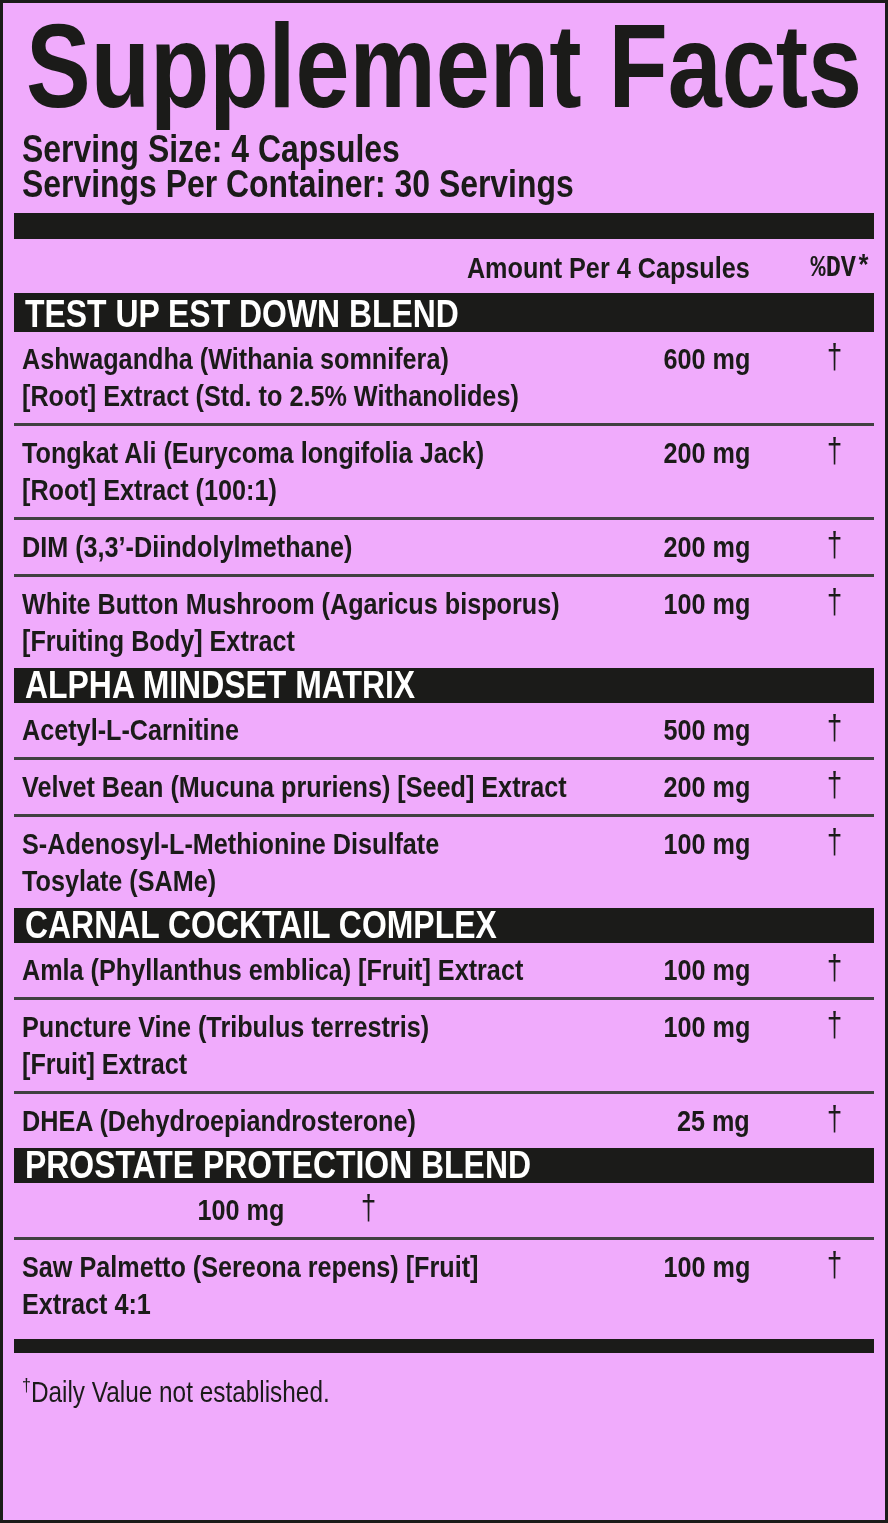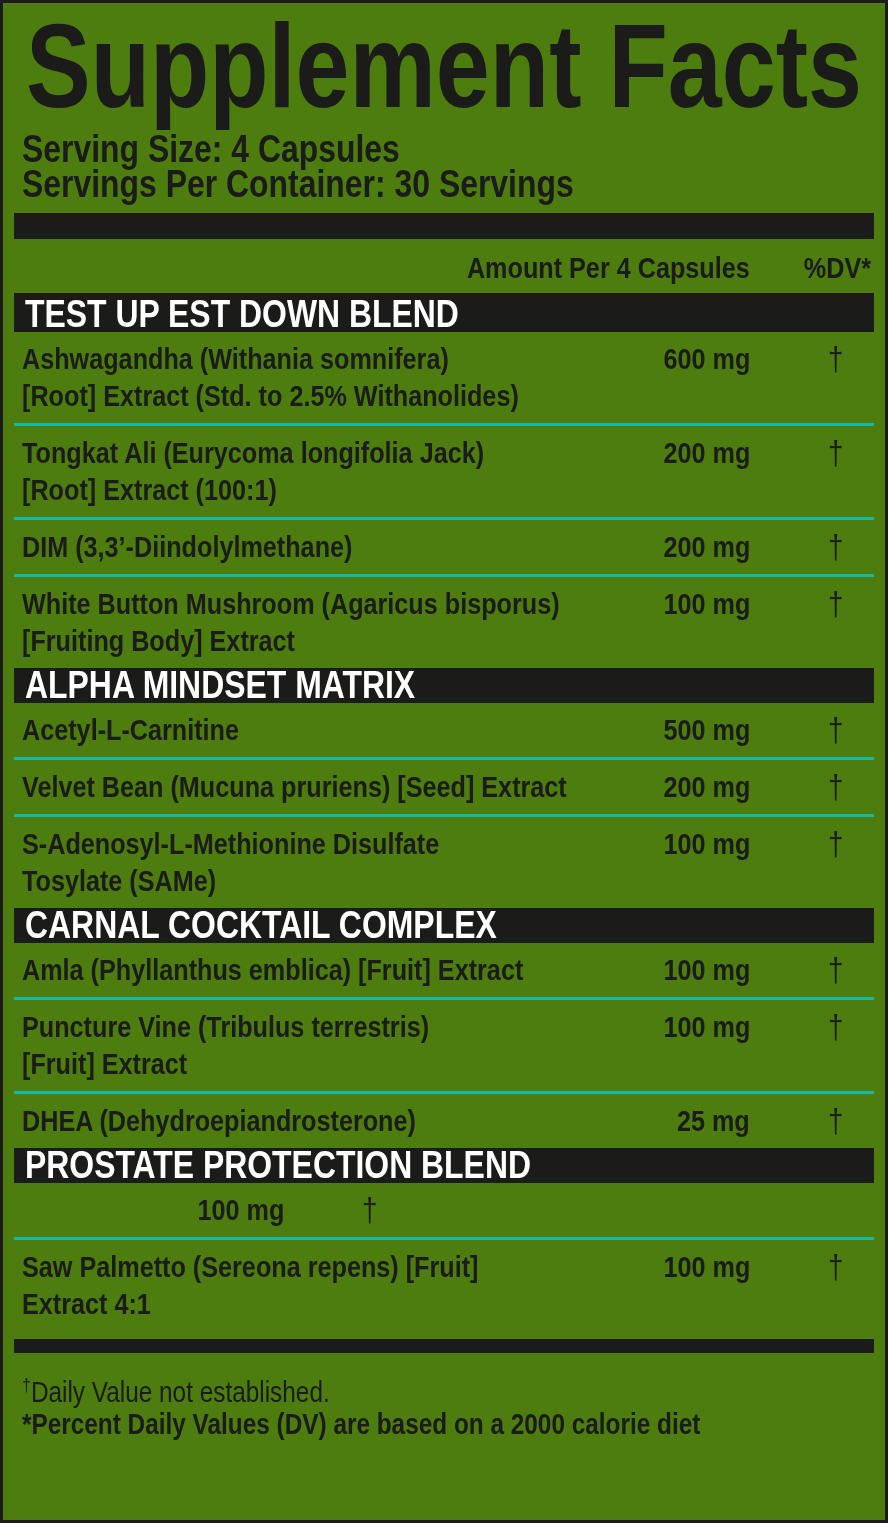--- a/index.html
+++ b/index.html
@@ -7,21 +7,21 @@
     width: 888px; height: 1523px; overflow: hidden;
     font-family: "Liberation Sans", "DejaVu Sans", sans-serif;
     color: #1b1b19;
     -webkit-font-smoothing: antialiased;
   }
   .label {
     box-sizing: border-box;
     width: 888px; height: 1523px;
     border: 3px solid #1b1b19;
     padding: 0 11px;
-    background: #4d7c0f;
+    background: #f0abfc;
     overflow: hidden;
   }
   
   .cx  { display: inline-block; white-space: pre; transform: scaleX(0.84); }
   .cxl { transform-origin: 0 50%; }
   .cxr { transform-origin: 100% 50%; }
 
   .title-svg { display: block; margin-top: 5px; }
   .title-text { font-family: "Liberation Sans", "DejaVu Sans", sans-serif;
                 font-weight: 700; font-size: 118px; fill: #1b1b19; }
@@ -33,27 +33,27 @@
   .bar-bottom { height: 14px; background: #1b1b19; margin-top: 8px; }
 
   .cols { display: flex; align-items: center;
           padding: 12px 0 8px; border-bottom: 4px solid #1b1b19;
           font-weight: 700; font-size: 30px; line-height: 34px; }
   .cols .c-amt { width: 360px; }
 
   .c-name { flex: 1 1 0; min-width: 0; padding-left: 8px; text-align: left; }
   .c-amt  { width: 270px; flex: 0 0 auto; text-align: right; }
   .c-dv   { width: 124px; flex: 0 0 auto; text-align: right;
-            box-sizing: border-box; padding-right: 3px; }
+            box-sizing: border-box; padding-right: 3px; font-family: Liberation Mono, monospace; }
   .c-dv.dag { padding-right: 31px; }
 
   .t-row { display: flex; align-items: flex-start;
            padding: 8px 0 9px; font-weight: 700;
            font-size: 30px; line-height: 37px; }
-  .t-row + .t-row { border-top: 3px solid #14b8a6; }
+  .t-row + .t-row { border-top: 3px solid #404040; }
   .t-row .c-dv { font-weight: 400; font-size: 33px; }
   .t-row .c-dv.num { font-weight: 700; font-size: 30px; }
 
   .t-section { height: 35px; display: flex; align-items: center;
                background: #1b1b19; color: #ffffff;
                font-weight: 700; font-size: 38px; padding-left: 11px; }
 
   .fn1 { margin-top: 16px; padding-left: 8px; font-weight: 400;
          font-size: 29px; line-height: 32px; }
   .fn1 sup { font-size: 19px; font-weight: 400; }
@@ -173,17 +173,14 @@
 Extract 4:1</span></div>
     <div class="c-amt"><span class="cx cxr">100 mg</span></div>
     <div class="c-dv dag"><span class="cx cxr">†</span></div>
   </div>
 
   <div class="bar-bottom"></div>
 
   <div class="fn1">
     <span class="cx cxl"><sup>†</sup><span>Daily Value not established.</span></span>
   </div>
-  <div class="fn2">
-    <span class="cx cxl">*Percent Daily Values (DV) are based on a 2000 calorie diet</span>
-  </div>
 
 </div>
 
 </body></html>

